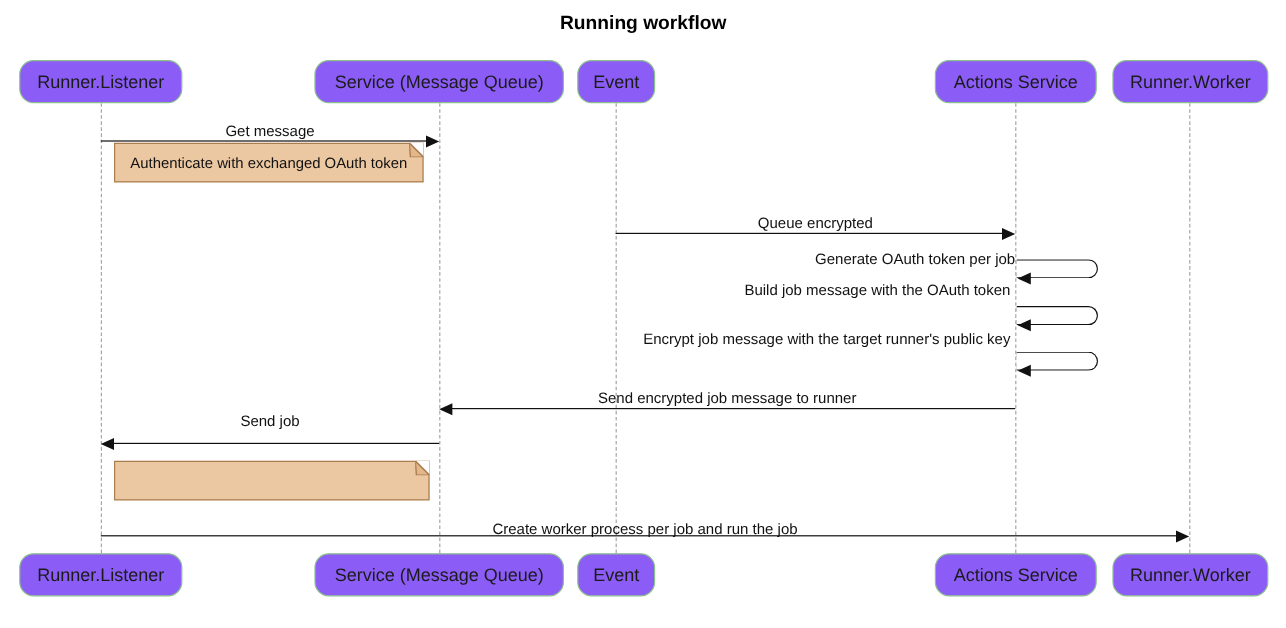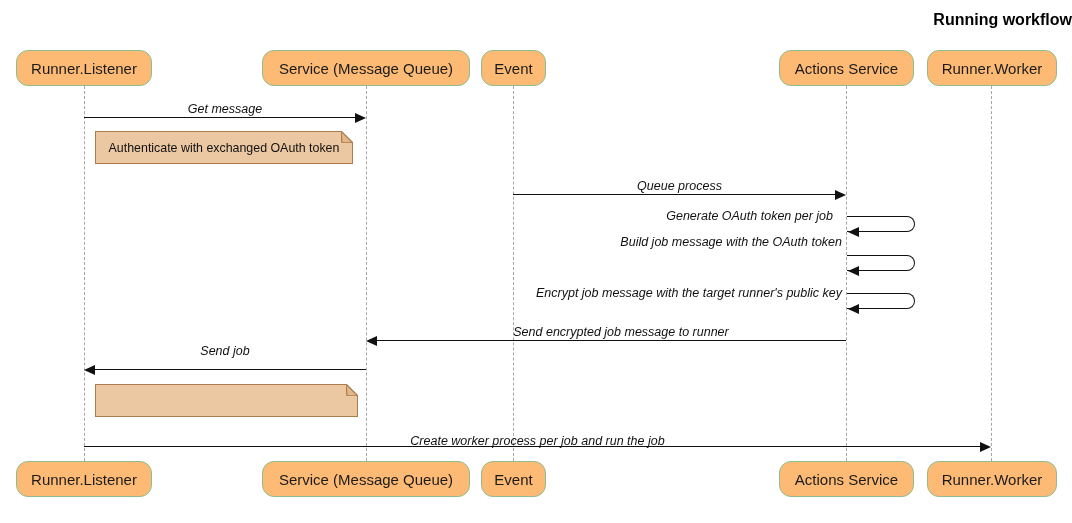--- a/index.html
+++ b/index.html
@@ -7,29 +7,29 @@
     position: relative;
     width: 1072px;
     height: 523px;
     background: #ffffff;
     font-family: "Liberation Sans", "DejaVu Sans", sans-serif;
     overflow: hidden;
   }
   .title {
     position: absolute;
     left: 0; top: 11px; width: 100%;
-    text-align: right;
+    text-align: center;
     font-size: 16px;
     font-weight: bold;
     color: #000000;
   }
   .actor {
     position: absolute;
     height: 36px;
-    background: #fdba74;
+    background: #8b5cf6;
     border: 1px solid #8CBF8E;
     border-radius: 12px;
     box-sizing: border-box;
     display: flex;
     align-items: center;
     justify-content: center;
     font-size: 15px;
     color: #1b1b1b;
     white-space: nowrap;
   }
@@ -39,21 +39,20 @@
     height: 375px;
     width: 0;
     border-left: 1px dashed #A6A6A6;
   }
   .msg-label {
     position: absolute;
     font-size: 12.5px;
     color: #111111;
     text-align: center;
     white-space: nowrap;
-    font-style: italic;
   }
   .msg-label.right { text-align: right; }
   .msg-line {
     position: absolute;
     height: 0;
     border-top: 1.7px solid #111111;
   }
   .arr-r {
     position: absolute;
     width: 0; height: 0;
@@ -114,54 +113,54 @@
   <div class="actor" style="left:481px; top:50px; width:65px;">Event</div>
   <div class="actor" style="left:779px; top:50px; width:135px;">Actions Service</div>
   <div class="actor" style="left:927px; top:50px; width:130px;">Runner.Worker</div>
 
   <div>
     <div class="msg-label" style="left:84px; top:102px; width:282px;">Get message</div>
     <div class="msg-line" style="left:84px; top:117px; width:272px;"></div>
     <span class="arr-r" style="left:355px; top:113px;"></span>
   </div>
 
-  <div class="note" style="left:95px; top:131px; width:258px;">
+  <div class="note" style="left:95px; top:119px; width:258px;">
     <span>Authenticate with exchanged OAuth token</span>
     <svg class="fold" viewBox="0 0 12 12">
       <path d="M0,0 L12,0 L12,12 Z" fill="#ffffff"></path>
       <path d="M0,0 L12,12 L1,12 Z" fill="#E2B78C" stroke="#AA7D4E" stroke-width="1.3"></path>
     </svg>
   </div>
 
   <div>
-    <div class="msg-label" style="left:513px; top:179px; width:333px;">Queue process</div>
+    <div class="msg-label" style="left:513px; top:179px; width:333px;">Queue encrypted</div>
     <div class="msg-line" style="left:513px; top:194px; width:323px;"></div>
     <span class="arr-r" style="left:835px; top:190px;"></span>
   </div>
 
   <div>
-    <div class="msg-label right" style="left:435px; top:209px; width:398px;">Generate OAuth token per job</div>
+    <div class="msg-label right" style="left:448px; top:209px; width:398px;">Generate OAuth token per job</div>
     <div class="self-loop" style="left:847px; top:216px;"></div>
     <span class="arr-l" style="left:848px; top:227px;"></span>
   </div>
 
   <div>
     <div class="msg-label right" style="left:444px; top:235px; width:398px;">Build job message with the OAuth token</div>
     <div class="self-loop" style="left:847px; top:255px;"></div>
     <span class="arr-l" style="left:848px; top:266px;"></span>
   </div>
 
   <div>
-    <div class="msg-label right" style="left:444px; top:286px; width:398px;">Encrypt job message with the target runner's public key</div>
+    <div class="msg-label right" style="left:444px; top:276px; width:398px;">Encrypt job message with the target runner's public key</div>
     <div class="self-loop" style="left:847px; top:293px;"></div>
     <span class="arr-l" style="left:848px; top:304px;"></span>
   </div>
 
   <div>
-    <div class="msg-label" style="left:366px; top:325px; width:480px;padding-left:15px;">Send encrypted job message to runner</div>
+    <div class="msg-label" style="left:366px; top:325px; width:480px;">Send encrypted job message to runner</div>
     <div class="msg-line" style="left:376px; top:340px; width:470px;"></div>
     <span class="arr-l" style="left:366px; top:336px;"></span>
   </div>
 
   <div>
     <div class="msg-label" style="left:84px; top:344px; width:282px;">Send job</div>
     <div class="msg-line" style="left:94px; top:369px; width:272px;"></div>
     <span class="arr-l" style="left:84px; top:365px;"></span>
   </div>
 

